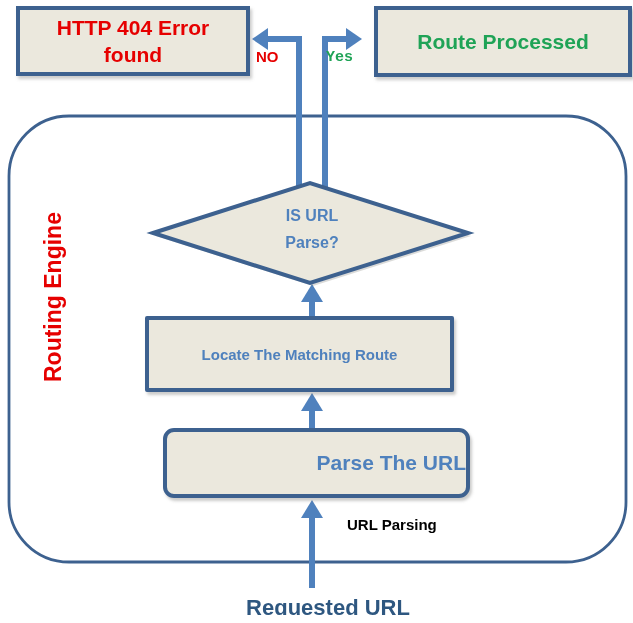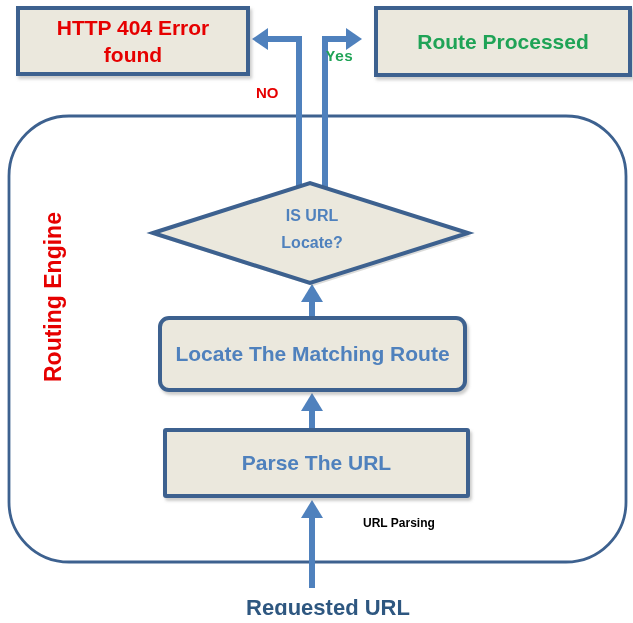--- a/index.html
+++ b/index.html
@@ -66,50 +66,50 @@
     color: var(--red-text);
     font-size: 21px; line-height: 27px;
   }
   .box-processed {
     left: 374px; top: 6px; width: 258px; height: 71px;
     border-width: 4px;
     color: var(--green-text);
     font-size: 21px;
   }
   .box-locate {
-    left: 158px; top: 316px; width: 309px; height: 76px;
+    left: 145px; top: 316px; width: 309px; height: 76px;
+    border-radius: 2px;
+    color: var(--blue-text);
+    font-size: 15px;
+  }
+  .box-parse {
+    left: 163px; top: 428px; width: 307px; height: 70px;
     border-radius: 11px;
     color: var(--blue-text);
     font-size: 21px;
-  }
-  .box-parse {
-    left: 163px; top: 428px; width: 307px; height: 70px;
-    border-radius: 3px;
-    color: var(--blue-text);
-    font-size: 21px;
+    align-items: flex-end;
   }
   .decision-text {
     position: absolute;
     left: 232px; top: 202px; width: 160px;
     text-align: center;
     color: var(--blue-text);
     font-weight: bold;
     font-size: 16px;
     line-height: 27px;
   }
   .label {
     position: absolute;
     white-space: nowrap;
   }
   .label-no {
     left: 256px; top: 48px;
     color: var(--red-text);
     font-weight: bold;
     font-size: 15px;
-    margin-top: 36px;
   }
   .label-yes {
     left: 326px; top: 49px;
     color: var(--green-text);
     font-weight: 600;
     font-size: 15px;
     font-family: Liberation Mono, monospace;
   }
   .label-engine {
     left: -20px; top: 292px;
@@ -117,22 +117,21 @@
     text-align: center;
     transform: rotate(-90deg);
     color: var(--red-text);
     font-weight: bold;
     font-size: 23px;
   }
   .label-parsing {
     left: 347px; top: 516px;
     color: var(--black-text);
     font-weight: bold;
-    font-size: 12px;
-    margin-left: 16px;
+    font-size: 15px;
   }
   .label-requested {
     left: 238px; top: 595px;
     width: 180px;
     text-align: center;
     color: var(--navy-text);
     font-weight: bold;
     font-size: 22px;
   }
 </style>
@@ -168,21 +167,21 @@
     <div>HTTP 404 Error</div>
     <div>found</div>
   </div>
 
   <div class="node box-processed">
     <div>Route Processed</div>
   </div>
 
   <div class="decision-text">
     <div>IS URL</div>
-    <div>Locate?</div>
+    <div>Parse?</div>
   </div>
 
   <div class="node box-locate">
     <div>Locate The Matching Route</div>
   </div>
 
   <div class="node box-parse">
     <div>Parse The URL</div>
   </div>
 

